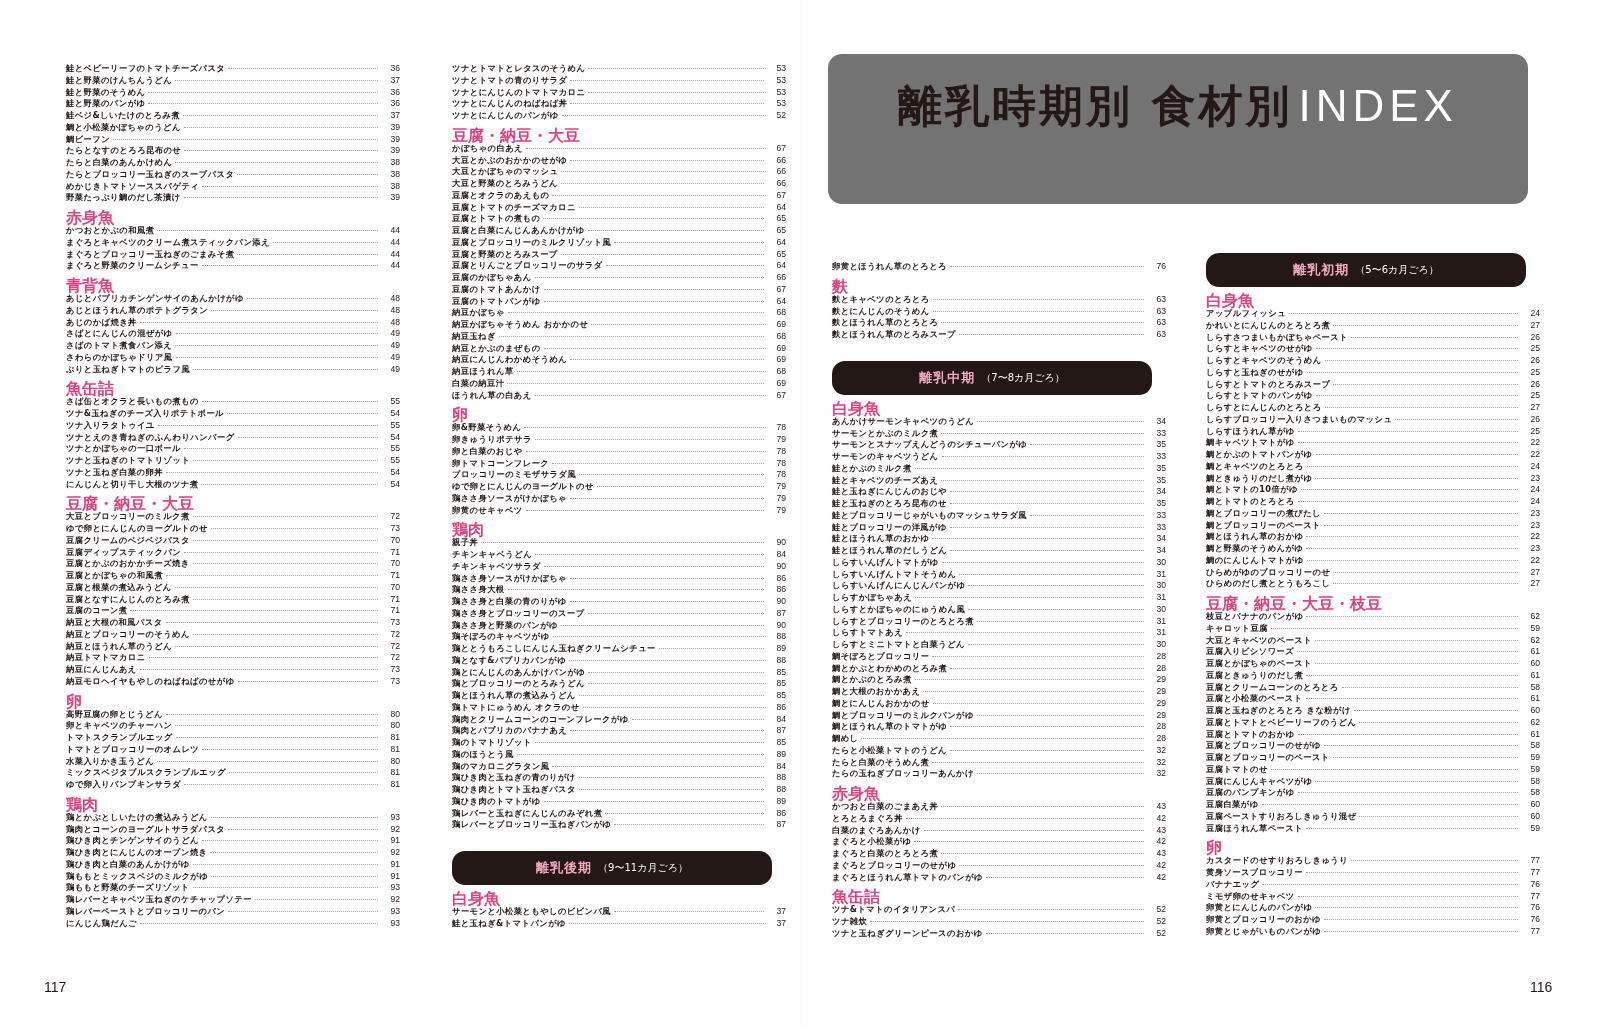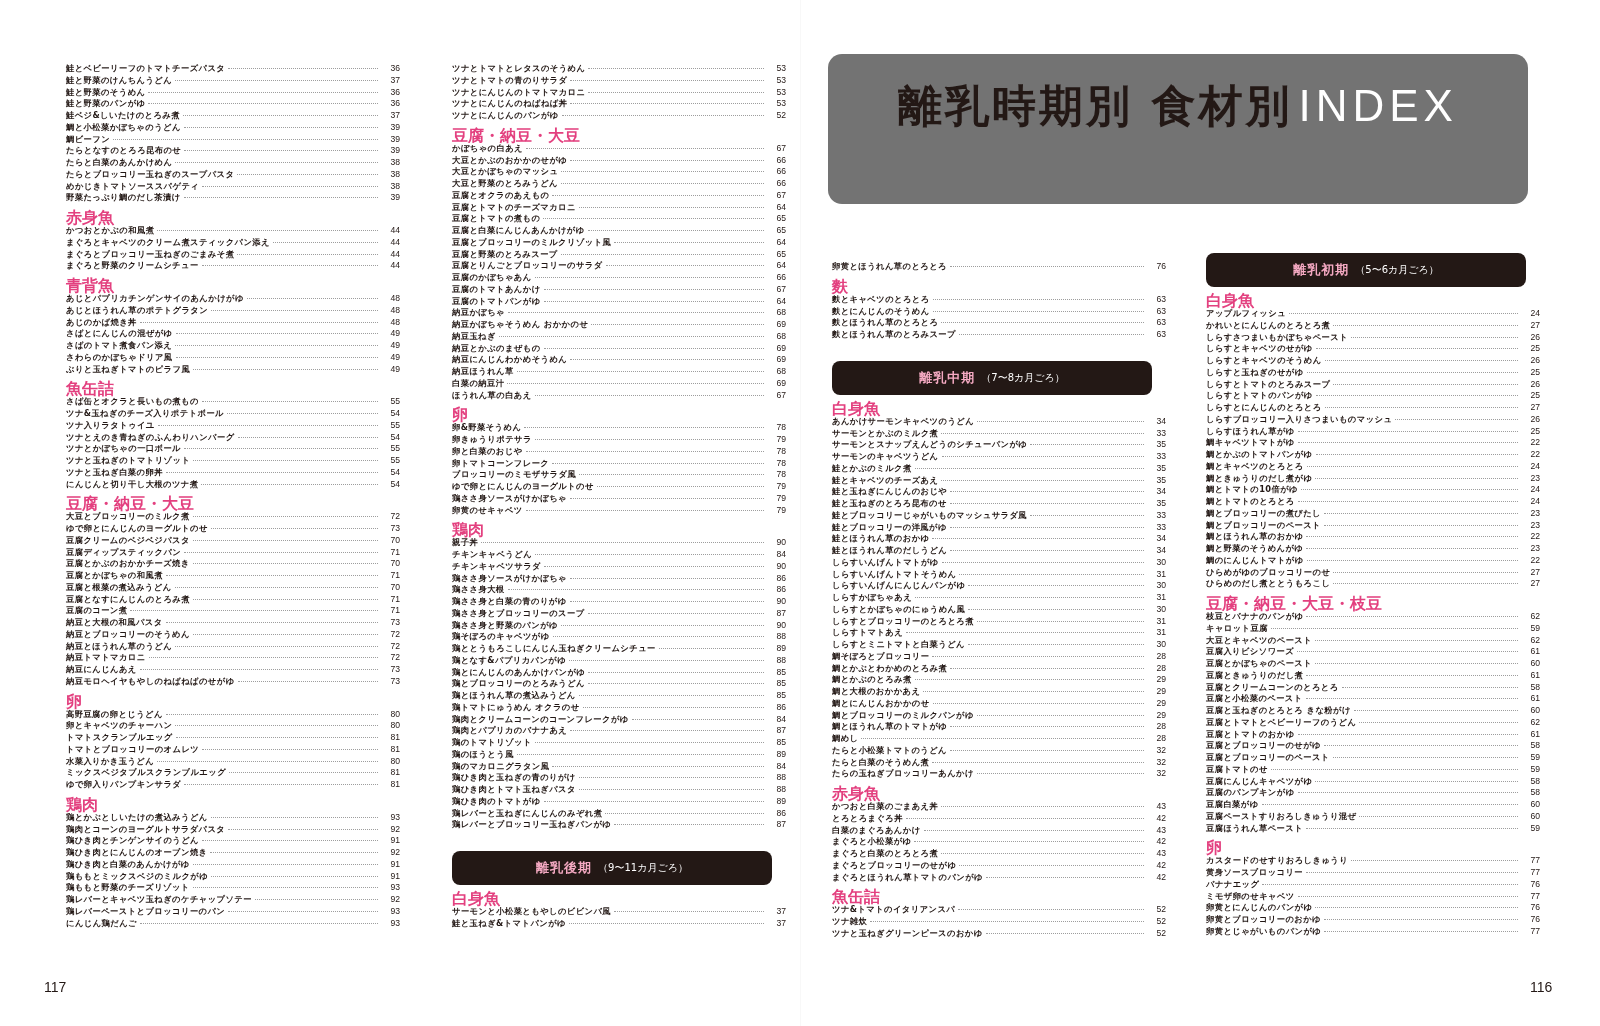--- a/index.html
+++ b/index.html
@@ -18,21 +18,21 @@
   .row { display: flex; align-items: baseline; height: 11.75px; line-height: 11.75px;
     font-size: 8.3px; font-weight: bold; white-space: nowrap; }
   .row .t { flex: 0 0 auto; letter-spacing: 0.4px; }
   .row .d { flex: 1 1 auto; border-bottom: 1px dotted #9d9d9d; margin: 0 4px 0 3px;
     transform: translateY(-2px); min-width: 6px; }
   .row .p { flex: 0 0 18px; text-align: right; font-weight: normal; font-size: 8.6px;
     font-family: "Liberation Sans", sans-serif; }
   .cat { color: #e3407f; font-weight: bold; font-size: 16px; height: 15px;
     line-height: 15px; margin-top: 6px; }
   .cat.first { margin-top: 0; }
-  .period { height: 34px; background: #231815; border-radius: 8px; color: #ffffff;
+  .period { height: 34px; background: #231815; border-radius: 13px; color: #ffffff;
     display: flex; align-items: center; justify-content: center; margin: 20px 0 6px 0;
     width: 320px; }
   .period .pl { color: #f4a9c2; font-weight: bold; font-size: 13px; letter-spacing: 1px; }
   .period .pr { color: #ffffff; font-size: 10px; margin-left: 6px; }
   .hero { position: absolute; left: 828px; top: 54px; width: 700px; height: 150px;
     background: #737373; border-radius: 14px; text-align: center; }
   .hero h1 { margin: 26px 0 0 0; font-size: 44px; font-weight: bold; color: #231815;
     letter-spacing: 3px; line-height: 52px; }
   .hero h1 .idx { color: #ffffff; font-family: "Liberation Sans", sans-serif;
     font-weight: normal; letter-spacing: 5px; margin-left: 6px; }

